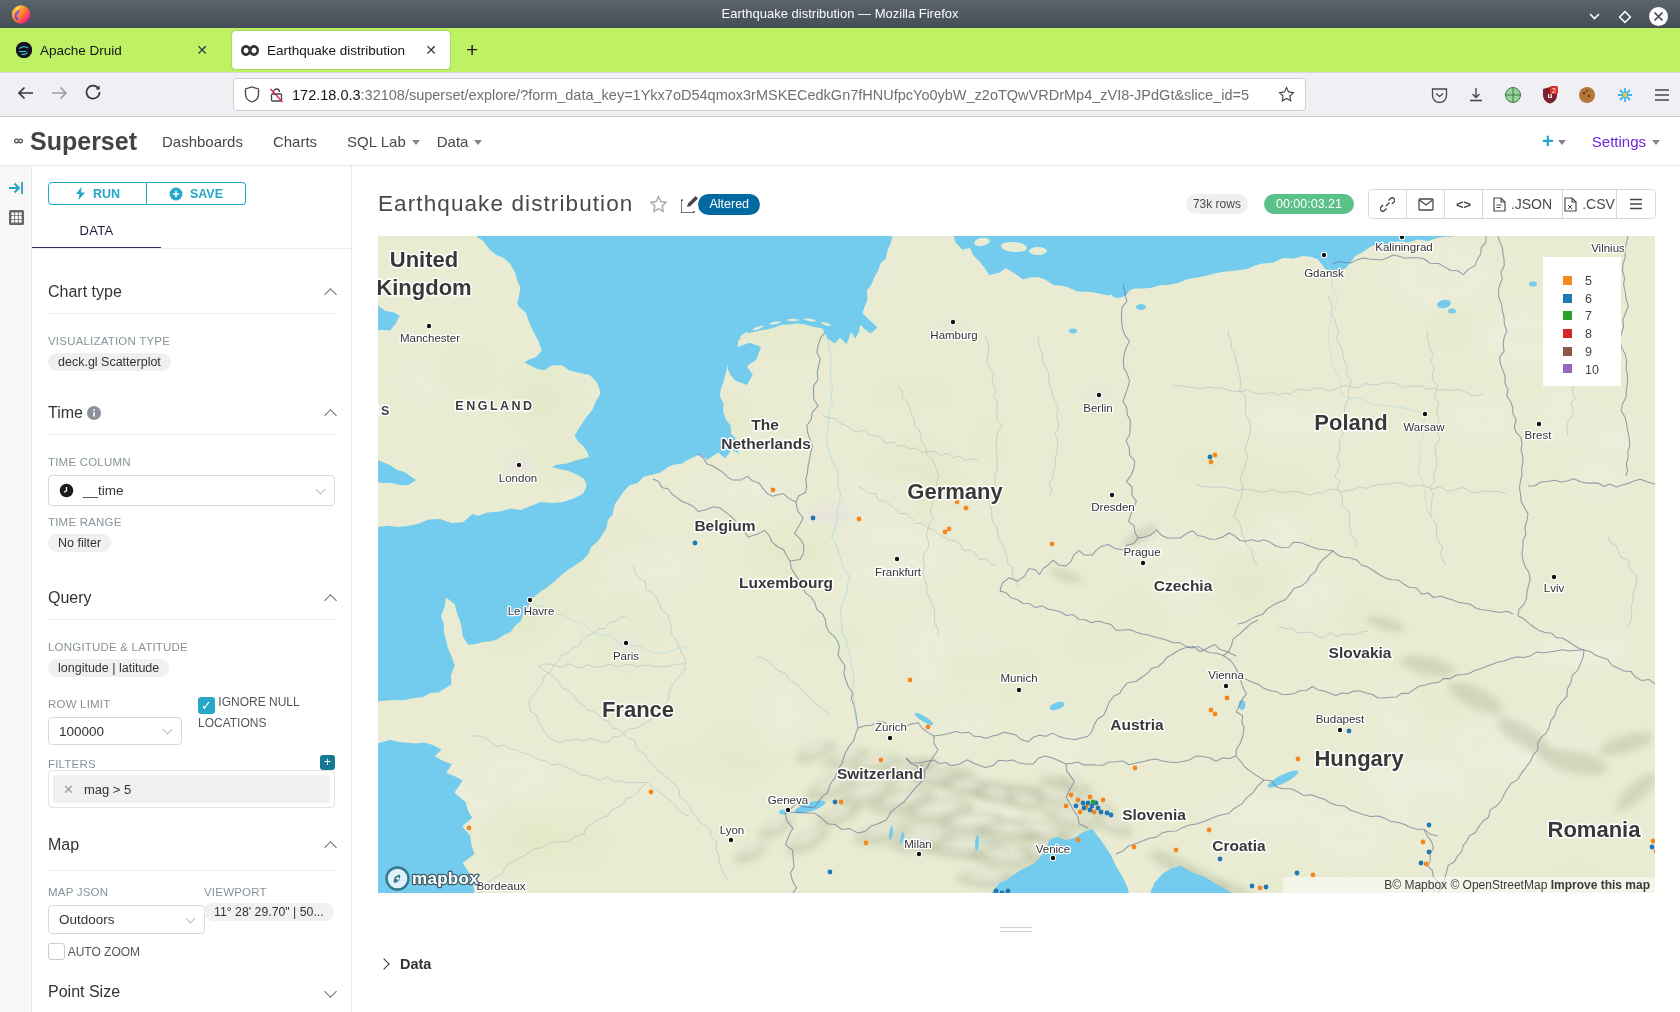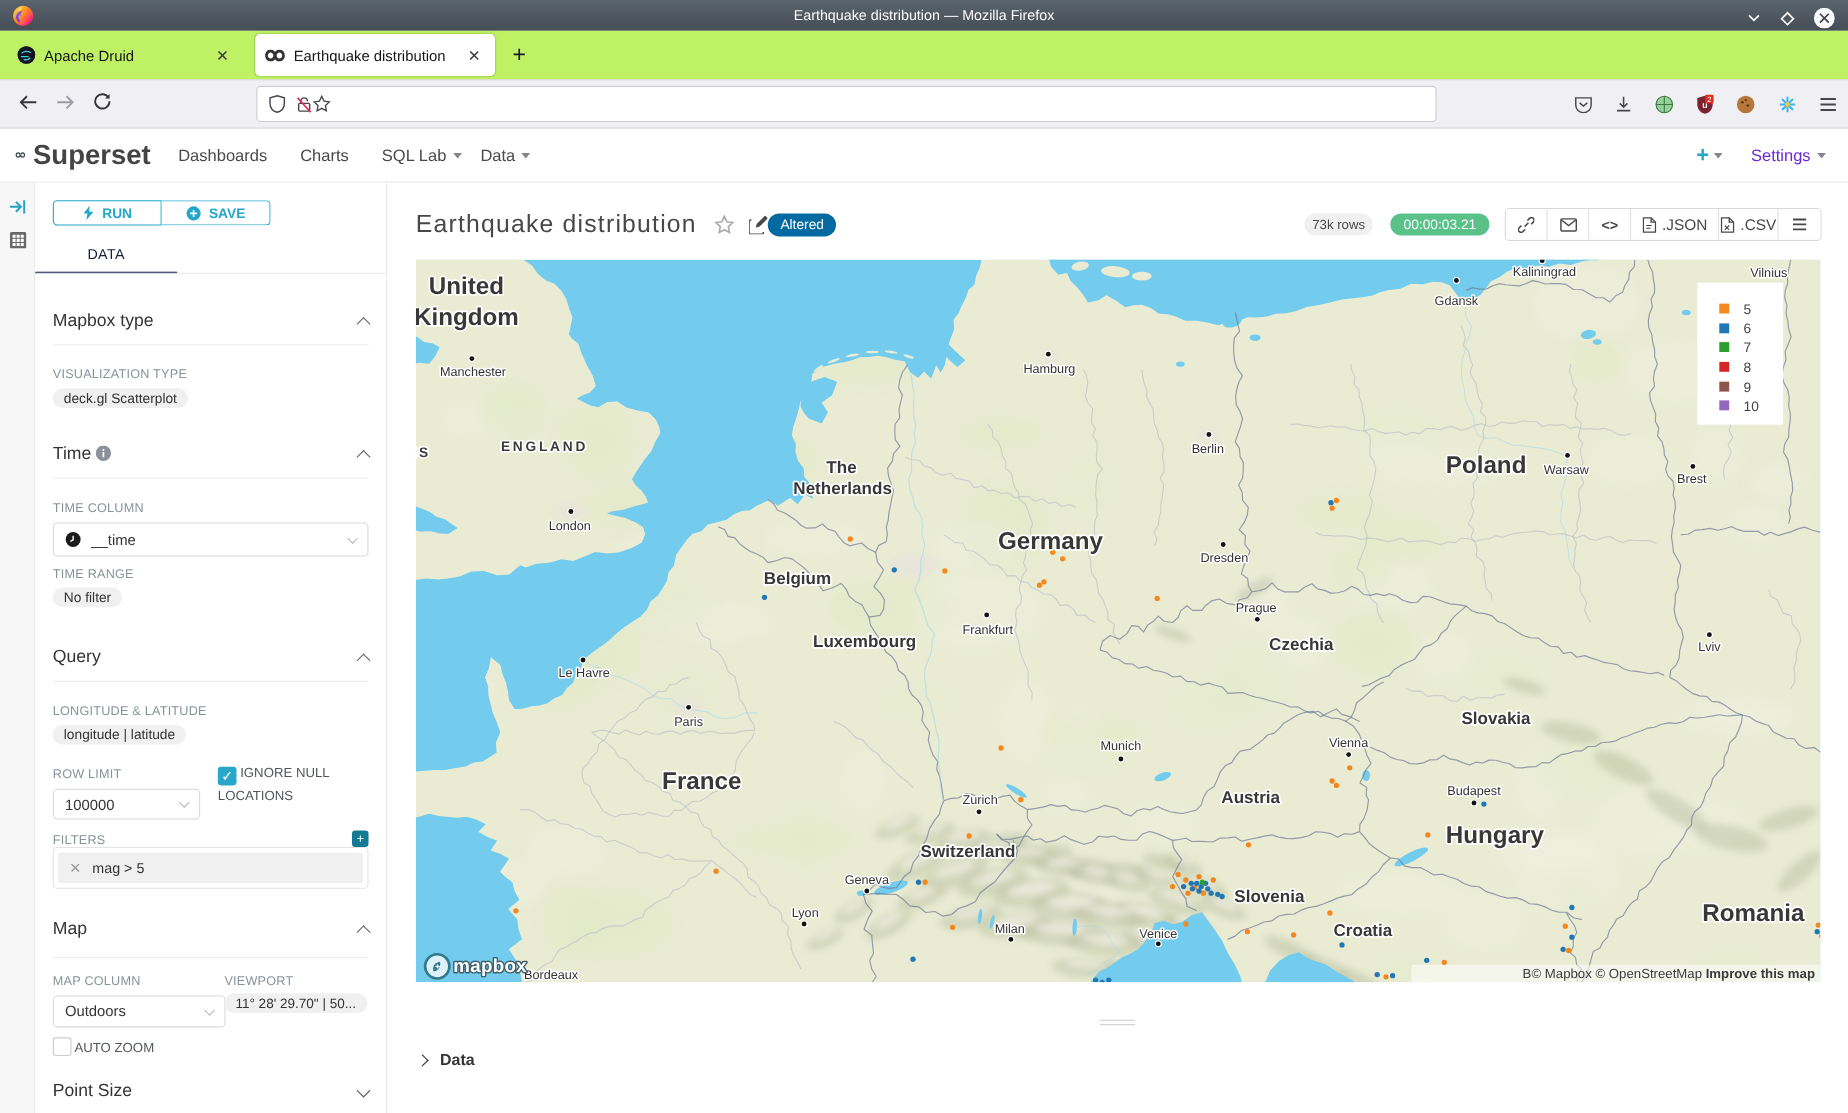--- a/index.html
+++ b/index.html
@@ -134,20 +134,21 @@
       </svg></div>
   <div class="urlbox">
     <svg width="16" height="17" viewBox="0 0 16 17">
         <path d="M8 1L14.5 3v5c0 4-2.7 6.9-6.5 8C4.2 14.9 1.5 12 1.5 8V3z" fill="none" stroke="#45464b" stroke-width="1.3"></path>
       </svg>
     <svg width="15" height="16" viewBox="0 0 15 16" style="margin-left:9px">
         <rect x="2.5" y="7" width="10" height="7" rx="1" fill="none" stroke="#45464b" stroke-width="1.3"></rect>
         <path d="M4.5 7V5a3 3 0 016 0" fill="none" stroke="#45464b" stroke-width="1.3"></path>
         <path d="M1.5 2l12 13" stroke="#e22850" stroke-width="1.5"></path>
       </svg>
+    <div class="urltext">172.18.0.3<span class="dim">:32108/superset/explore/?form_data_key=1Ykx7oD54qmox3rMSKECedkGn7fHNUfpcYo0ybW_z2oTQwVRDrMp4_zVI8-JPdGt&amp;slice_id=5</span></div>
     <svg width="17" height="17" viewBox="0 0 17 17">
         <path d="M8.5 1.6l2.1 4.3 4.8.7-3.5 3.4.8 4.8-4.2-2.3-4.2 2.3.8-4.8L1.6 6.6l4.8-.7z" fill="none" stroke="#45464b" stroke-width="1.2"></path>
       </svg>
   </div>
   <div class="rightics">
     <svg width="17" height="17" viewBox="0 0 17 17">
         <path d="M1.5 3h14v6.5a7 7 0 01-14 0z" fill="none" stroke="#45464b" stroke-width="1.3"></path>
         <path d="M5 7.5l3.5 3L12 7.5" fill="none" stroke="#45464b" stroke-width="1.3"></path>
       </svg>
     <svg width="16" height="16" viewBox="0 0 16 16">
@@ -215,21 +216,21 @@
             <path d="M6.5 0L1 7h3.5L3.5 13 10 5.5H6z" fill="#20a7c9"></path>
           </svg>RUN</div>
       <div class="btn save"><svg width="14" height="14" viewBox="0 0 14 14" style="margin-right:7px">
             <circle cx="7" cy="7" r="6.4" fill="#20a7c9"></circle>
             <path d="M7 3.8v6.4M3.8 7h6.4" stroke="#fff" stroke-width="1.5"></path>
           </svg>SAVE</div>
     </div>
     <div class="datatab">DATA</div>
     <div class="tabline"></div>
     <div class="section">
-        <div class="h">Mapbox type</div>
+        <div class="h">Chart type</div>
         <div class="chev"></div>
       </div>
     <div class="lbl">VISUALIZATION TYPE</div>
     <div style="display:flex">
         <span class="pill">deck.gl Scatterplot</span>
       </div>
     <div class="section" style="margin-top:34px">
         <div class="h">Time <svg width="14" height="14" viewBox="0 0 14 14" style="vertical-align:-2px">
             <circle cx="7" cy="7" r="7" fill="#8a9199"></circle>
             <rect x="6.2" y="6" width="1.6" height="4.6" fill="#fff"></rect>
@@ -273,21 +274,21 @@
         <span style="color:#9a9a9a;margin-right:10px;">✕</span> mag &gt; 5
         <div class="dca" style="margin-left:auto;transform:rotate(-45deg);width:7px;height:7px;border-color:#999;"></div>
       </div>
     </div>
     <div class="section" style="margin-top:29px;padding-bottom:17px;">
         <div class="h">Map</div>
         <div class="chev"></div>
       </div>
     <div style="display:flex;">
       <div style="width:150px">
-        <div class="lbl" style="margin-top:15px">MAP COLUMN</div>
+        <div class="lbl" style="margin-top:15px">MAP JSON</div>
         <div class="selbox" style="width:157px;height:29px;margin-top:7px;">Outdoors<div class="dca"></div></div>
       </div>
       <div style="margin-left:6px">
         <div class="lbl" style="margin-top:15px">VIEWPORT</div>
         <div style="display:flex">
             <span class="pill" style="margin-top:5px;font-size:12.3px;">11° 28' 29.70" | 50...</span>
           </div>
       </div>
     </div>
     <div style="margin-top:9px;font-size:12px;color:#52565c;">

